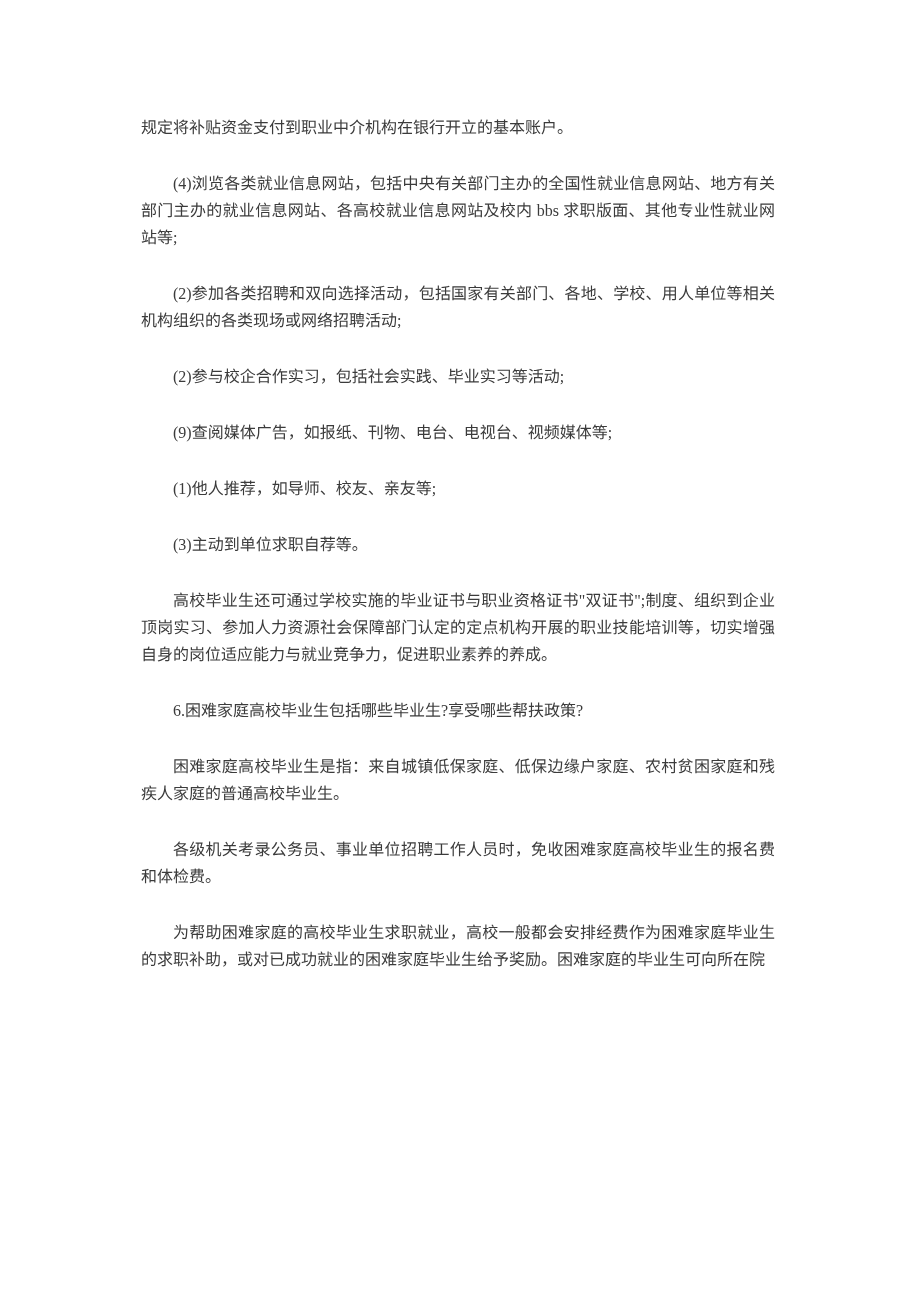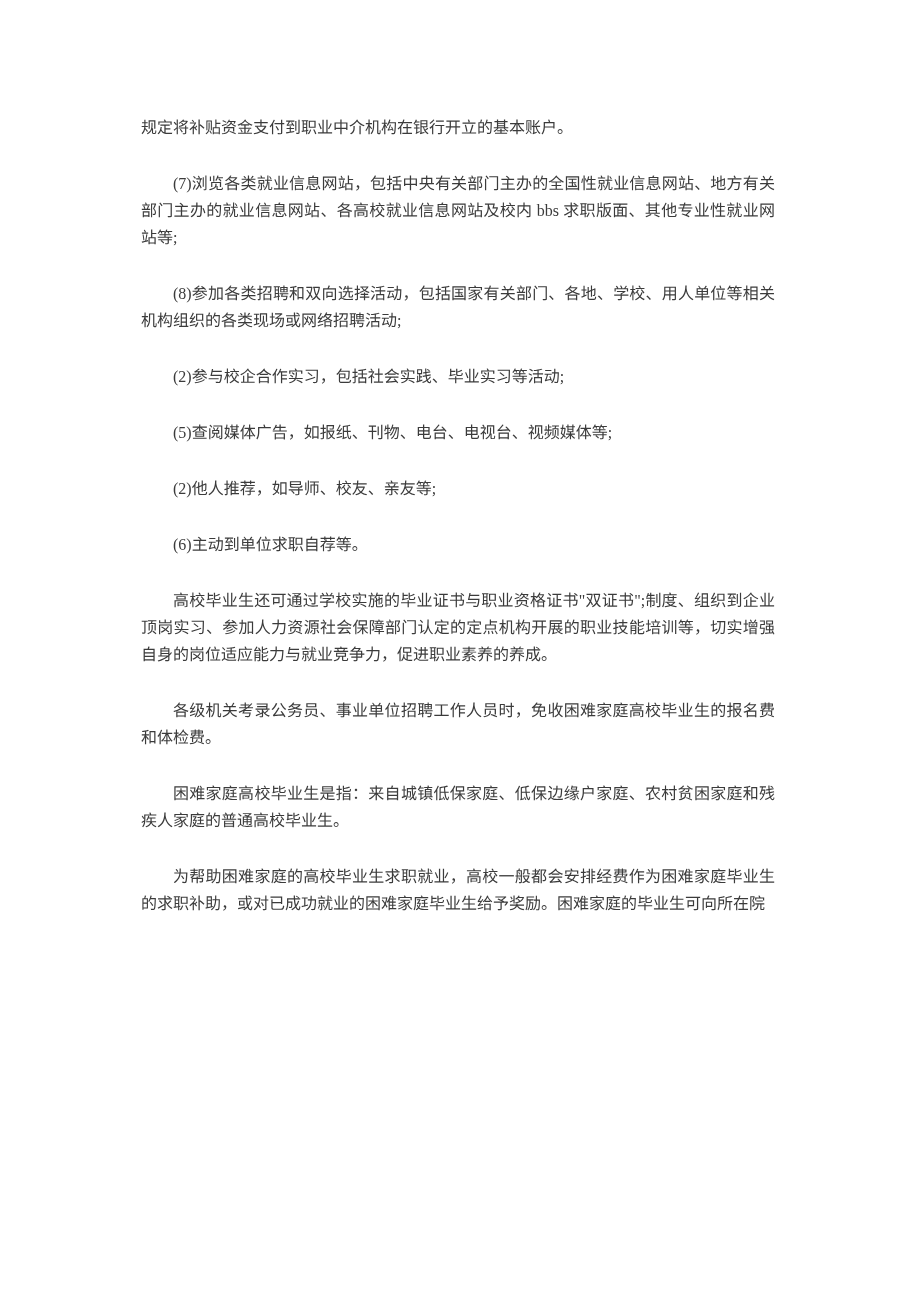--- a/index.html
+++ b/index.html
@@ -36,24 +36,25 @@
   .para:last-child {
     margin-bottom: 16px;
   }
 </style>
 </head>
 <body>
 
 <div class="page">
   <div class="text-block">
     <p class="para no-indent">规定将补贴资金支付到职业中介机构在银行开立的基本账户。</p>
-    <p class="para">(7)浏览各类就业信息网站，包括中央有关部门主办的全国性就业信息网站、地方有关部门主办的就业信息网站、各高校就业信息网站及校内 bbs 求职版面、其他专业性就业网站等;</p>
-    <p class="para">(8)参加各类招聘和双向选择活动，包括国家有关部门、各地、学校、用人单位等相关机构组织的各类现场或网络招聘活动;</p>
+    <p class="para">(4)浏览各类就业信息网站，包括中央有关部门主办的全国性就业信息网站、地方有关部门主办的就业信息网站、各高校就业信息网站及校内 bbs 求职版面、其他专业性就业网站等;</p>
+    <p class="para">(2)参加各类招聘和双向选择活动，包括国家有关部门、各地、学校、用人单位等相关机构组织的各类现场或网络招聘活动;</p>
     <p class="para">(2)参与校企合作实习，包括社会实践、毕业实习等活动;</p>
-    <p class="para">(5)查阅媒体广告，如报纸、刊物、电台、电视台、视频媒体等;</p>
-    <p class="para">(2)他人推荐，如导师、校友、亲友等;</p>
-    <p class="para">(6)主动到单位求职自荐等。</p>
+    <p class="para">(9)查阅媒体广告，如报纸、刊物、电台、电视台、视频媒体等;</p>
+    <p class="para">(1)他人推荐，如导师、校友、亲友等;</p>
+    <p class="para">(3)主动到单位求职自荐等。</p>
     <p class="para">高校毕业生还可通过学校实施的毕业证书与职业资格证书"双证书";制度、组织到企业顶岗实习、参加人力资源社会保障部门认定的定点机构开展的职业技能培训等，切实增强自身的岗位适应能力与就业竞争力，促进职业素养的养成。</p>
+    <p class="para">6.困难家庭高校毕业生包括哪些毕业生?享受哪些帮扶政策?</p>
+    <p class="para">困难家庭高校毕业生是指：来自城镇低保家庭、低保边缘户家庭、农村贫困家庭和残疾人家庭的普通高校毕业生。</p>
     <p class="para">各级机关考录公务员、事业单位招聘工作人员时，免收困难家庭高校毕业生的报名费和体检费。</p>
-    <p class="para">困难家庭高校毕业生是指：来自城镇低保家庭、低保边缘户家庭、农村贫困家庭和残疾人家庭的普通高校毕业生。</p>
     <p class="para">为帮助困难家庭的高校毕业生求职就业，高校一般都会安排经费作为困难家庭毕业生的求职补助，或对已成功就业的困难家庭毕业生给予奖励。困难家庭的毕业生可向所在院</p>
   </div>
 </div>
 
 </body></html>

